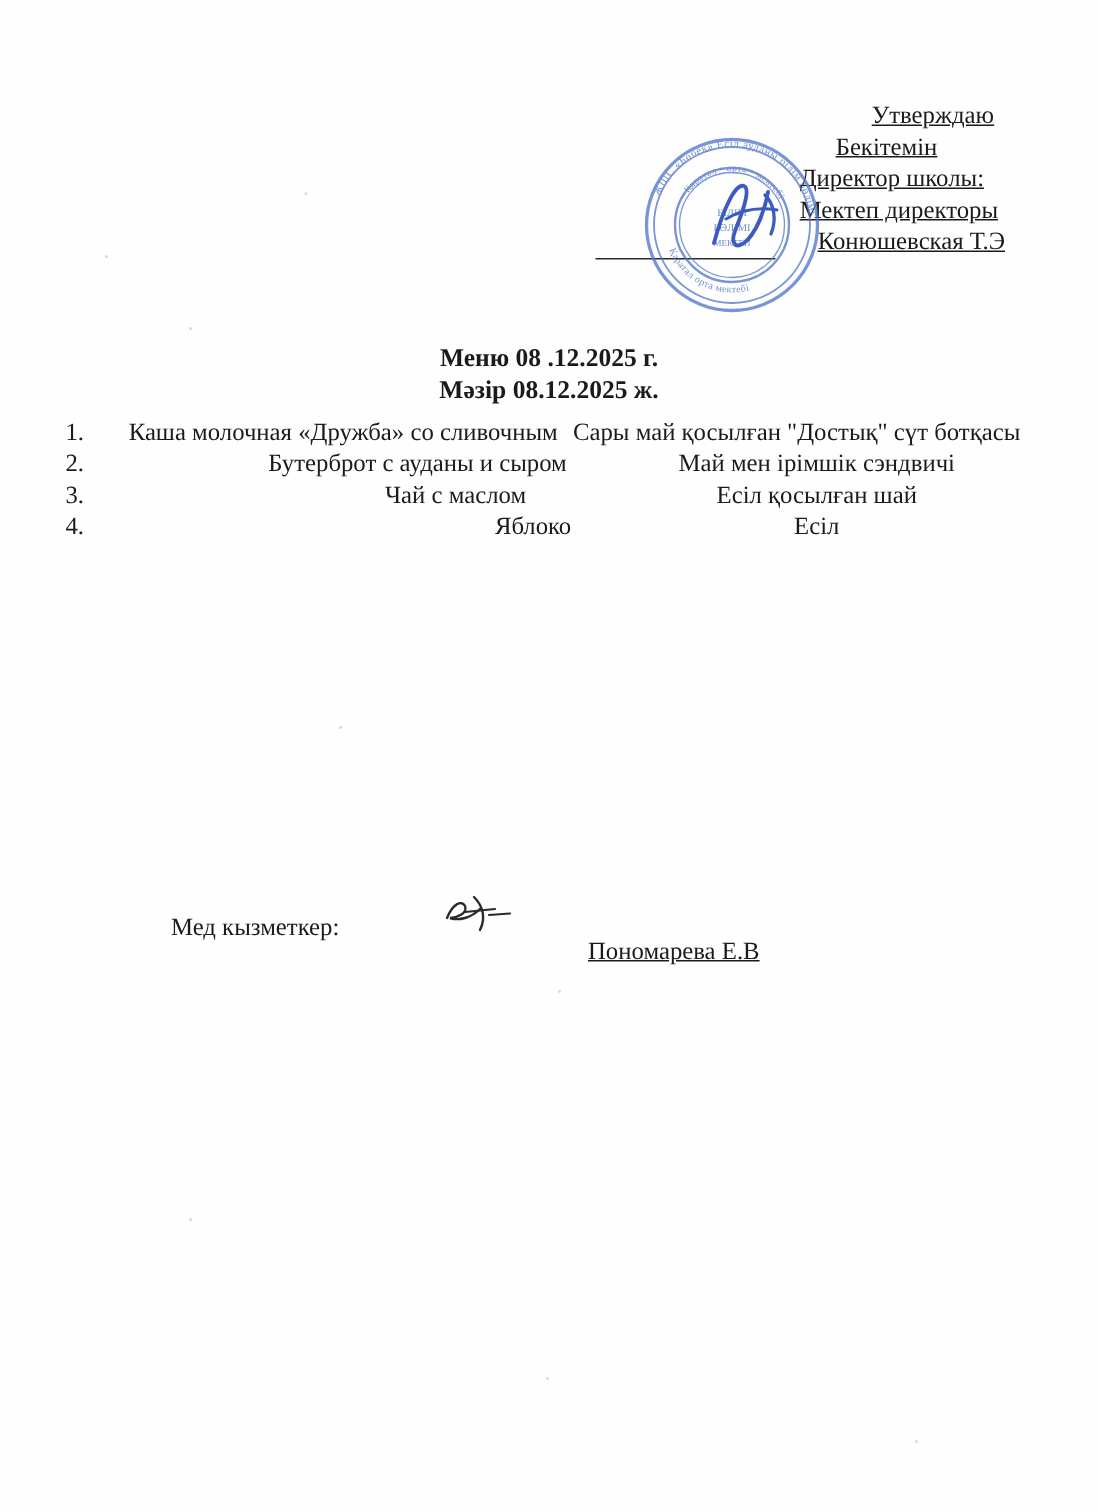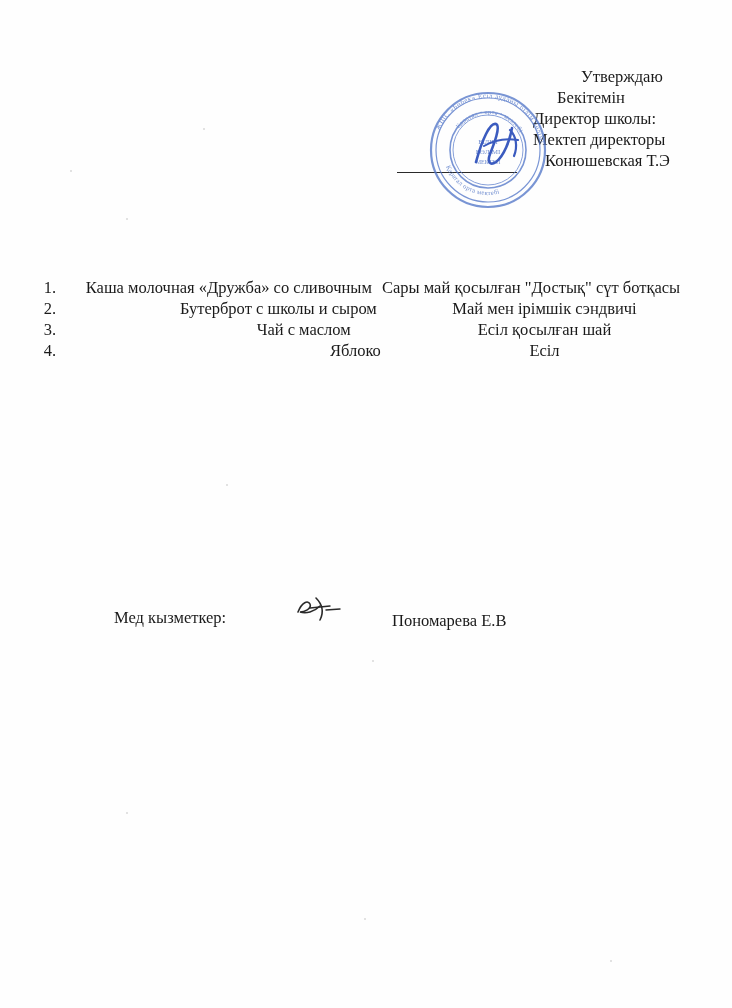--- a/index.html
+++ b/index.html
@@ -37,20 +37,21 @@
     position: absolute;
     top: 66px;
     right: 62px;
     text-align: left;
     font-size: 16.5px;
     line-height: 21px;
     white-space: nowrap;
   }
   .approval .line {
     display: block;
+    text-decoration: underline;
   }
   .approval .l1 { margin-left: 48px; }
   .approval .l2 { margin-left: 24px; }
   .approval .l3 { margin-left: 0px; }
   .approval .l4 { margin-left: 0px; }
   .approval .l5 { margin-left: 0px; padding-left: 12px; }
 
   
   .sig-line {
     position: absolute;
@@ -144,21 +145,22 @@
   }
   .med-label {
     position: absolute;
     left: 18px;
     top: 0;
     font-family: Liberation Serif, serif;
   }
   .med-name {
     position: absolute;
     left: 296px;
-    top: 3px;
+    top: 16px;
+    text-decoration: underline;
   }
   .med-sign {
     position: absolute;
     left: 196px;
     top: -18px;
     width: 60px;
     height: 36px;
   }
 </style>
 </head>
@@ -212,35 +214,39 @@
   </div>
 
   <div class="dir-sign">
     <svg width="70" height="70" viewBox="0 0 70 70">
       <path d="M10,52 C16,30 24,12 30,14 C35,16 28,34 24,44 C21,52 24,56 30,52 C38,46 44,30 46,18" fill="none" stroke="#3b5bbf" stroke-width="2.6" stroke-linecap="round"></path>
       <path d="M18,36 C28,30 40,28 52,30" fill="none" stroke="#3b5bbf" stroke-width="2" stroke-linecap="round"></path>
       <path d="M44,20 C50,26 52,36 48,46" fill="none" stroke="#3b5bbf" stroke-width="2.2" stroke-linecap="round"></path>
     </svg>
   </div>
 
+  <div class="title-block">
+    <div>Меню 08 .12.2025 г.</div>
+    <div>Мәзір 08.12.2025 ж.</div>
+  </div>
 
   <div class="menu">
 
     <div class="menu-row row-wrap">
       <div class="menu-num">1.</div>
       <div class="menu-text">
         <span>Каша молочная «Дружба» со сливочным</span>
         <span style="margin-left:6px;">Сары май қосылған "Достық" сүт ботқасы</span>
       </div>
     </div>
 
     <div class="menu-row">
       <div class="menu-num">2.</div>
       <div class="menu-text">
-        <span class="ru">Бутерброт с школы и сыром</span><span class="kz">Май мен ірімшік сэндвичі</span>
+        <span class="ru">Бутерброт с ауданы и сыром</span><span class="kz">Май мен ірімшік сэндвичі</span>
       </div>
     </div>
 
     <div class="menu-row">
       <div class="menu-num">3.</div>
       <div class="menu-text">
         <span class="ru">Чай с маслом</span><span class="kz">Есіл қосылған шай</span>
       </div>
     </div>
 

